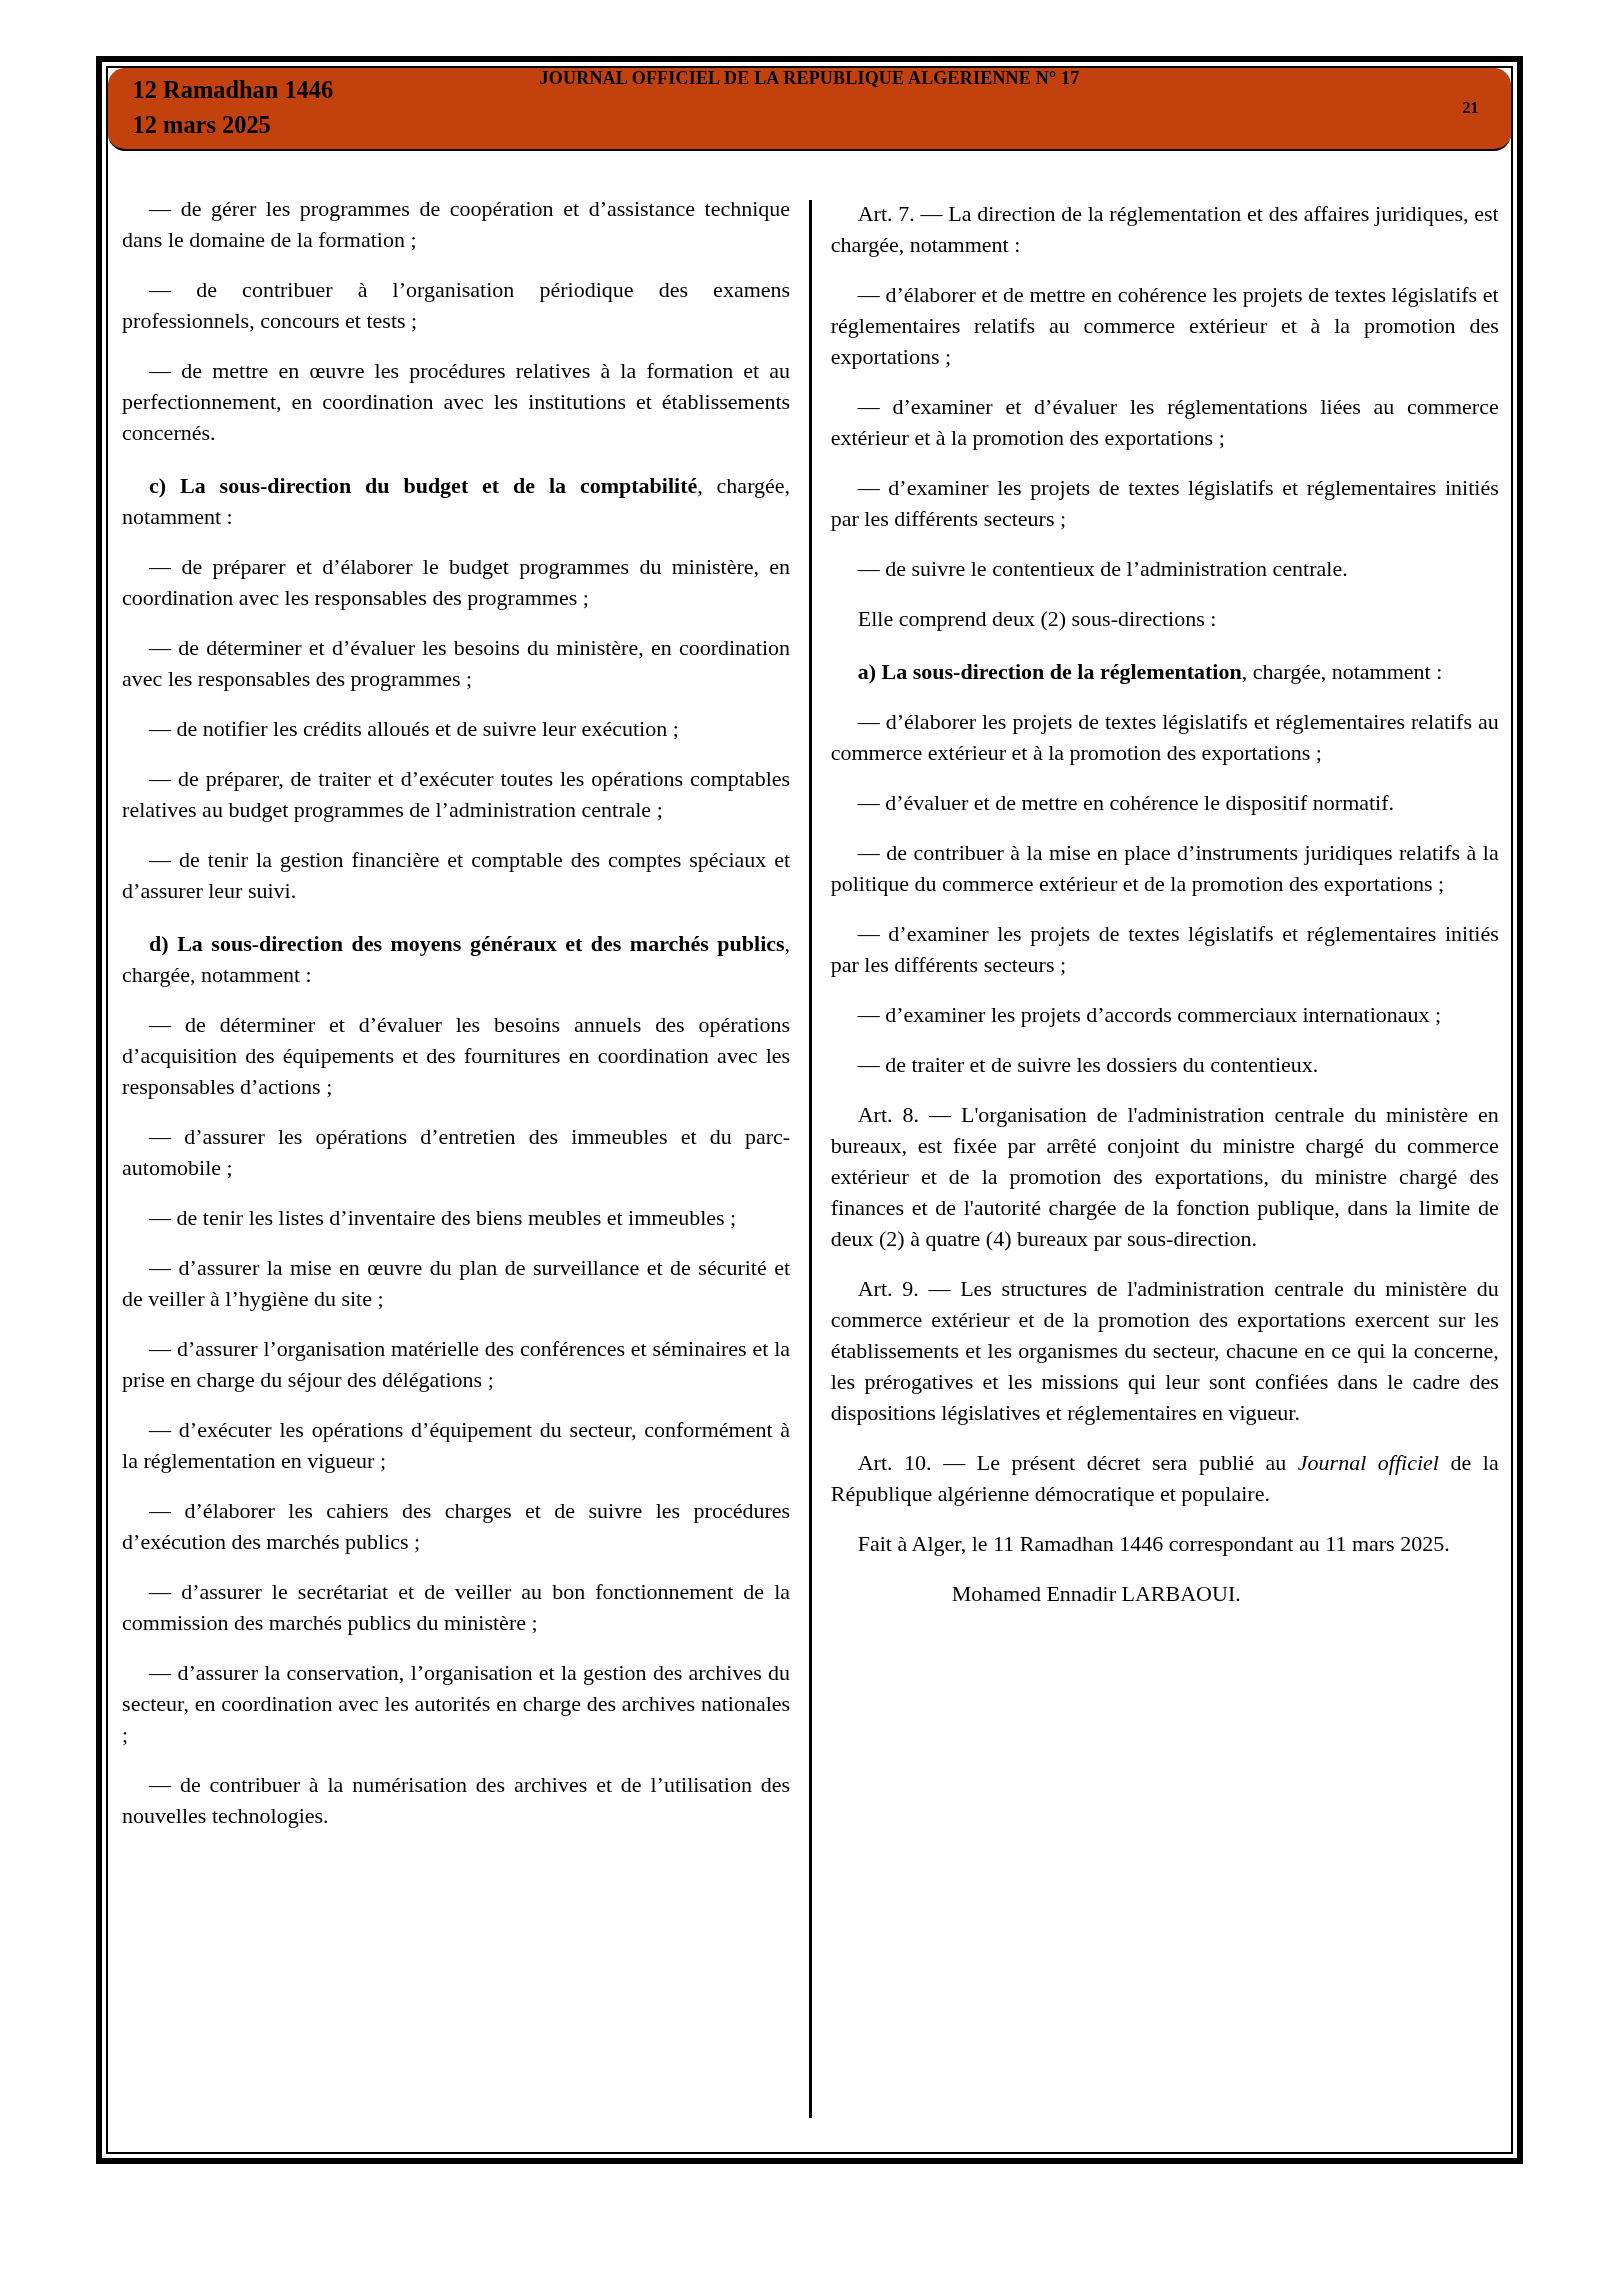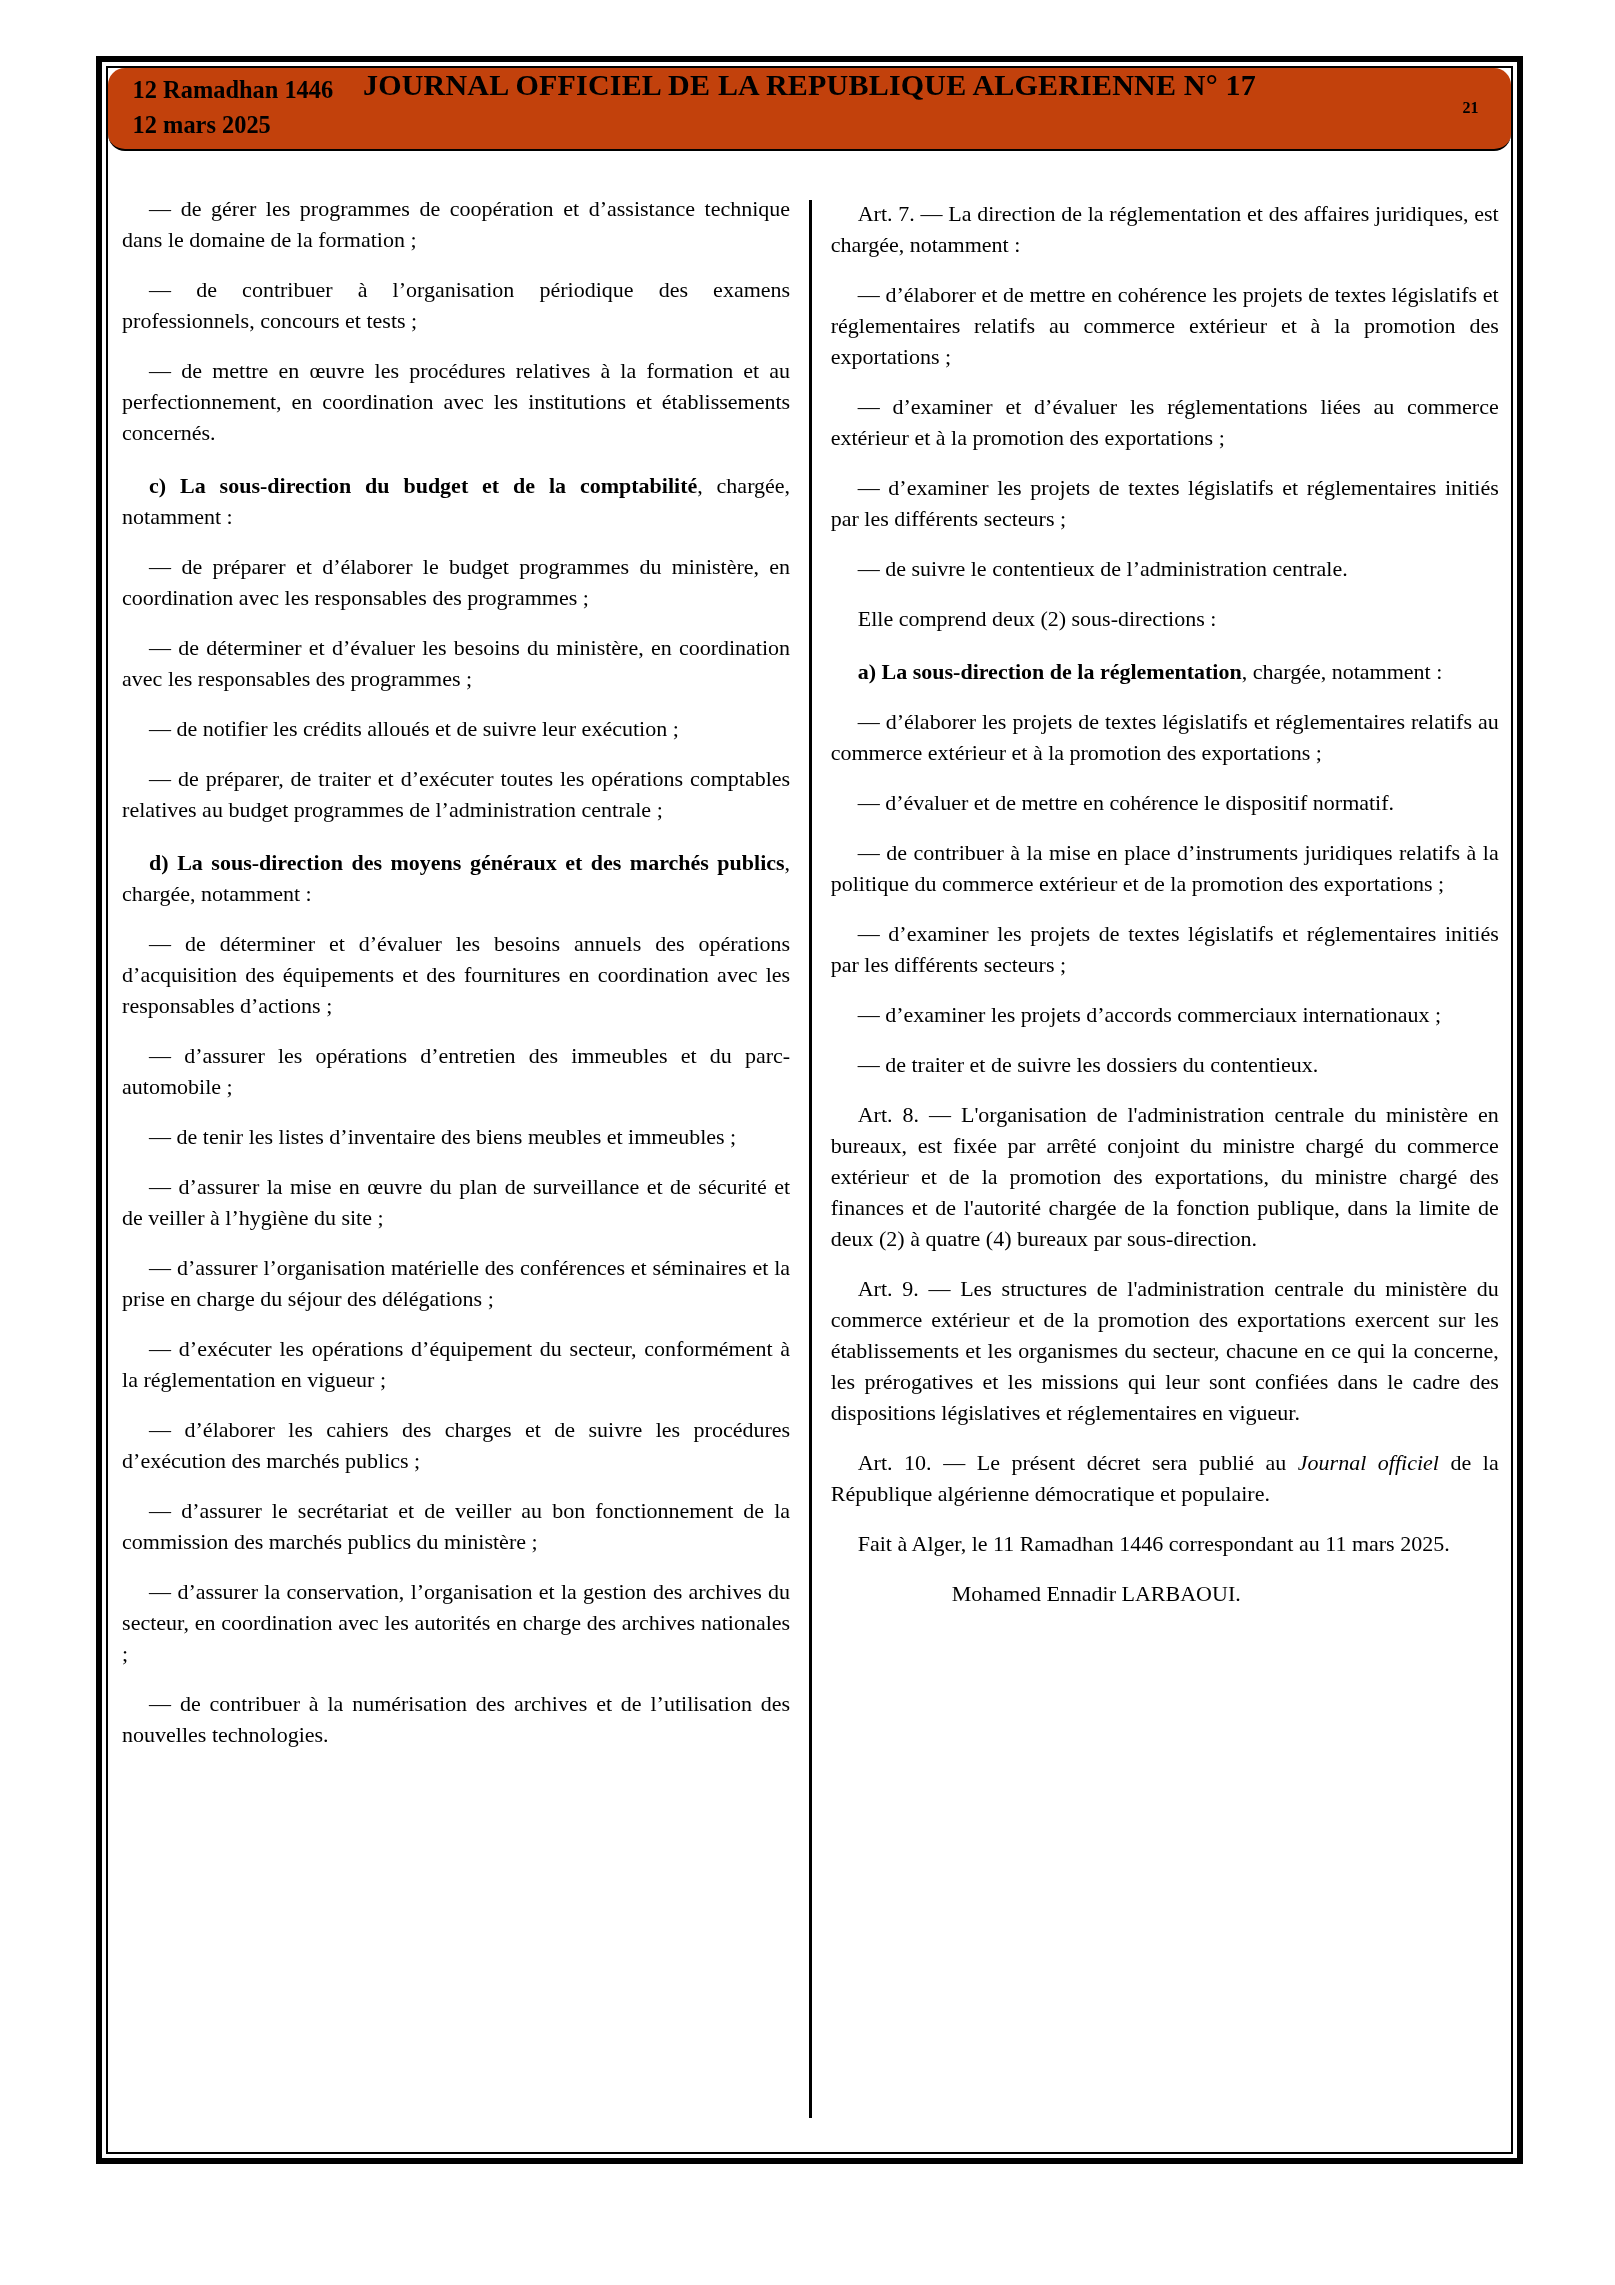--- a/index.html
+++ b/index.html
@@ -17,21 +17,21 @@
   }
   .masthead{
     flex:0 0 auto;height:81px;background:#c2410c;border-bottom:2.7px solid #000;
     position:relative;display:flex;align-items:flex-start;justify-content:center;border-radius:17px;
   }
   .dates{
     position:absolute;left:25px;top:4.5px;font-weight:bold;font-size:24.4px;line-height:35px;
     white-space:nowrap;
   }
   .jo-title{
-    font-weight:bold;font-size:30px;letter-spacing:0.2px;text-align:center;
+    font-weight:bold;font-size:18px;letter-spacing:0.2px;text-align:center;
     padding:0 136px;white-space:nowrap;
   }
   .pageno{
     position:absolute;right:33px;top:50%;transform:translateY(-50%);
     font-weight:bold;font-size:16px;
   }
   .content{
     flex:1 1 auto;display:flex;padding:42px 12.7px 0 14.5px;box-sizing:border-box;
   }
   .col{
@@ -66,20 +66,21 @@
     <div class="content">
       <div class="col" id="col-left">
           <p class="item"><span>— de gérer les programmes de coopération et d’assistance technique dans le domaine de la formation ;</span></p>
           <p class="item"><span>— de contribuer à l’organisation périodique des examens professionnels, concours et tests ;</span></p>
           <p class="item"><span>— de mettre en œuvre les procédures relatives à la formation et au perfectionnement, en coordination avec les institutions et établissements concernés.</span></p>
           <p class="heading"><b>c) La sous-direction du budget et de la comptabilité</b><span>, chargée, notamment :</span></p>
           <p class="item"><span>— de préparer et d’élaborer le budget programmes du ministère, en coordination avec les responsables des programmes ;</span></p>
           <p class="item"><span>— de déterminer et d’évaluer les besoins du ministère, en coordination avec les responsables des programmes ;</span></p>
           <p class="item"><span>— de notifier les crédits alloués et de suivre leur exécution ;</span></p>
           <p class="item"><span>— de préparer, de traiter et d’exécuter toutes les opérations comptables relatives au budget programmes de l’administration centrale ;</span></p>
+          <p class="item"><span>— de tenir la gestion financière et comptable des comptes spéciaux et d’assurer leur suivi.</span></p>
           <p class="heading"><b>d) La sous-direction des moyens généraux et des marchés publics</b><span>, chargée, notamment :</span></p>
           <p class="item"><span>— de déterminer et d’évaluer les besoins annuels des opérations d’acquisition des équipements et des fournitures en coordination avec les responsables d’actions ;</span></p>
           <p class="item"><span>— d’assurer les opérations d’entretien des immeubles et du parc-automobile ;</span></p>
           <p class="item"><span>— de tenir les listes d’inventaire des biens meubles et immeubles ;</span></p>
           <p class="item"><span>— d’assurer la mise en œuvre du plan de surveillance et de sécurité et de veiller à l’hygiène du site ;</span></p>
           <p class="item"><span>— d’assurer l’organisation matérielle des conférences et séminaires et la prise en charge du séjour des délégations ;</span></p>
           <p class="item"><span>— d’exécuter les opérations d’équipement du secteur, conformément à la réglementation en vigueur ;</span></p>
           <p class="item"><span>— d’élaborer les cahiers des charges et de suivre les procédures d’exécution des marchés publics ;</span></p>
           <p class="item"><span>— d’assurer le secrétariat et de veiller au bon fonctionnement de la commission des marchés publics du ministère ;</span></p>
           <p class="item"><span>— d’assurer la conservation, l’organisation et la gestion des archives du secteur, en coordination avec les autorités en charge des archives nationales ;</span></p>

